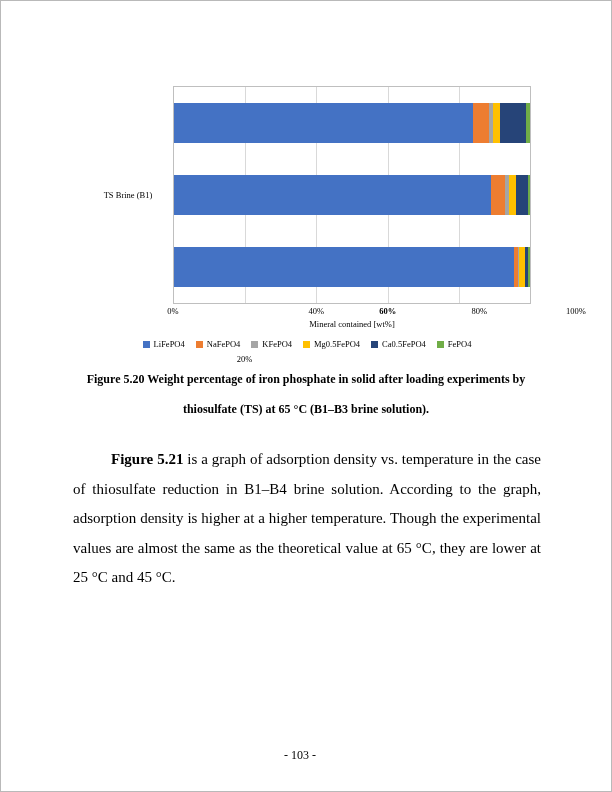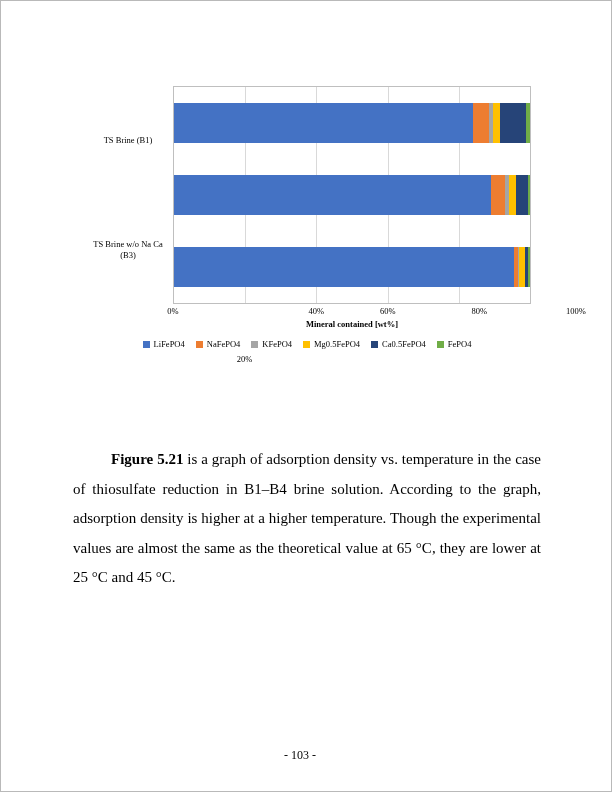--- a/index.html
+++ b/index.html
@@ -37,21 +37,21 @@
   .gridline {
     position:absolute; top:0; bottom:0; width:1px; background:#d9d9d9;
   }
   .bar-rows { position:absolute; left:0; right:0; top:0; bottom:0; display:flex; flex-direction:column; }
   .bar-row { flex:1; display:flex; align-items:center; }
   .bar-track { height:40px; width:100%; display:flex; }
   .seg { height:100%; }
 
   .xticks { position:relative; margin-left:90px; height:13px; font-size:8.5px; }
   .xticks span { position:absolute; top:2px; transform:translateX(-50%); }
-  .xlabel { margin-left:90px; text-align:center; font-size:8.5px; margin-top:2px;font-weight:bold; }
+  .xlabel { margin-left:90px; text-align:center; font-size:8.5px; margin-top:2px; }
 
   .legend {
     margin-top:10px; display:flex; justify-content:center;
     gap:11px; font-size:8.5px; align-items:flex-end;
   }
   .legend-item { display:flex; align-items:center; }
   .legend-swatch { width:7px; height:7px; margin-right:4px; display:inline-block; }
 
   
   .caption {
@@ -76,24 +76,20 @@
 </head>
 <body>
 
 <div class="page">
 
   <div class="chart">
     <div class="chart-main">
       <div class="cat-col" id="cat-col">
           <div class="cat-cell">
             <div>TS Brine (B1)</div>
-          </div>
-          <div class="cat-cell">
-            <div>TS Brine w/o Na Ca</div>
-            <div>(B3)</div>
           </div>
         </div>
       <div class="plot">
         <div id="gridlines">
             <div class="gridline" style="left: 20%;"></div>
             <div class="gridline" style="left: 40%;"></div>
             <div class="gridline" style="left: 60%;"></div>
             <div class="gridline" style="left: 80%;"></div>
           </div>
         <div class="bar-rows" id="bar-rows">
@@ -127,21 +123,21 @@
                 <div class="seg" style="width: 0.5%; background: rgb(112, 173, 71);"></div>
               </div>
             </div>
           </div>
       </div>
     </div>
     <div class="xticks" id="xticks">
         <span style="left: 0%;">0%</span>
         <span style="left: 20%; margin-top: 48px;">20%</span>
         <span style="left: 40%; text-align: right;">40%</span>
-        <span style="left: 60%;">60%</span>
+        <span style="left: 60%; font-weight: bold;">60%</span>
         <span style="left: 80%; padding-left: 40px;">80%</span>
         <span style="left: 100%; margin-left: 45px;">100%</span>
       </div>
     <div class="xlabel">Mineral contained [wt%]</div>
     <div class="legend" id="legend">
         <span class="legend-item">
           <span class="legend-swatch" style="background: rgb(68, 114, 196);"></span>
           <span>LiFePO4</span>
         </span>
         <span class="legend-item">
@@ -161,19 +157,21 @@
           <span>Ca0.5FePO4</span>
         </span>
         <span class="legend-item">
           <span class="legend-swatch" style="background: rgb(112, 173, 71);"></span>
           <span>FePO4</span>
         </span>
       </div>
   </div>
 
   <div class="caption">
+    <div>Figure 5.20 Weight percentage of iron phosphate in solid after loading experiments by</div>
+    <div>thiosulfate (TS) at 65 °C (B1–B3 brine solution).</div>
   </div>
 
   <p class="body-text"><b>Figure 5.21</b><span> is a graph of adsorption density vs. temperature in the case of thiosulfate reduction in B1–B4 brine solution. According to the graph, adsorption density is higher at a higher temperature. Though the experimental values are almost the same as the theoretical value at 65 °C, they are lower at 25 °C and 45 °C.</span></p>
 
   <div class="page-number">- 103 -</div>
 
 </div>
 
 </body></html>

